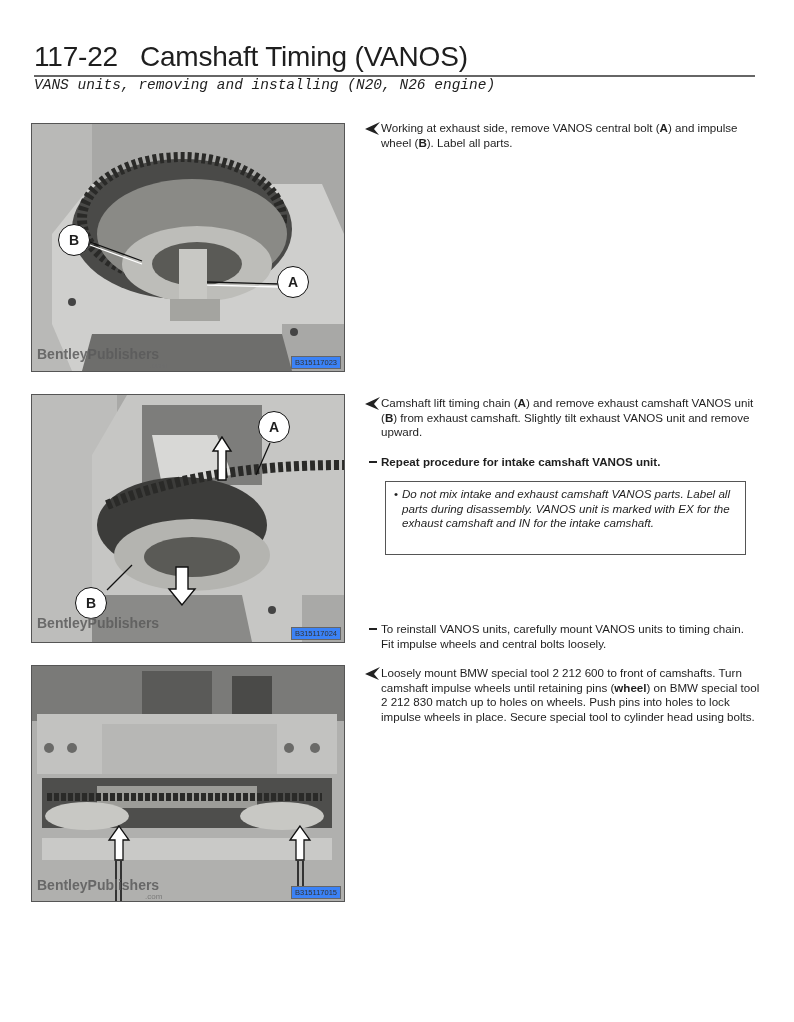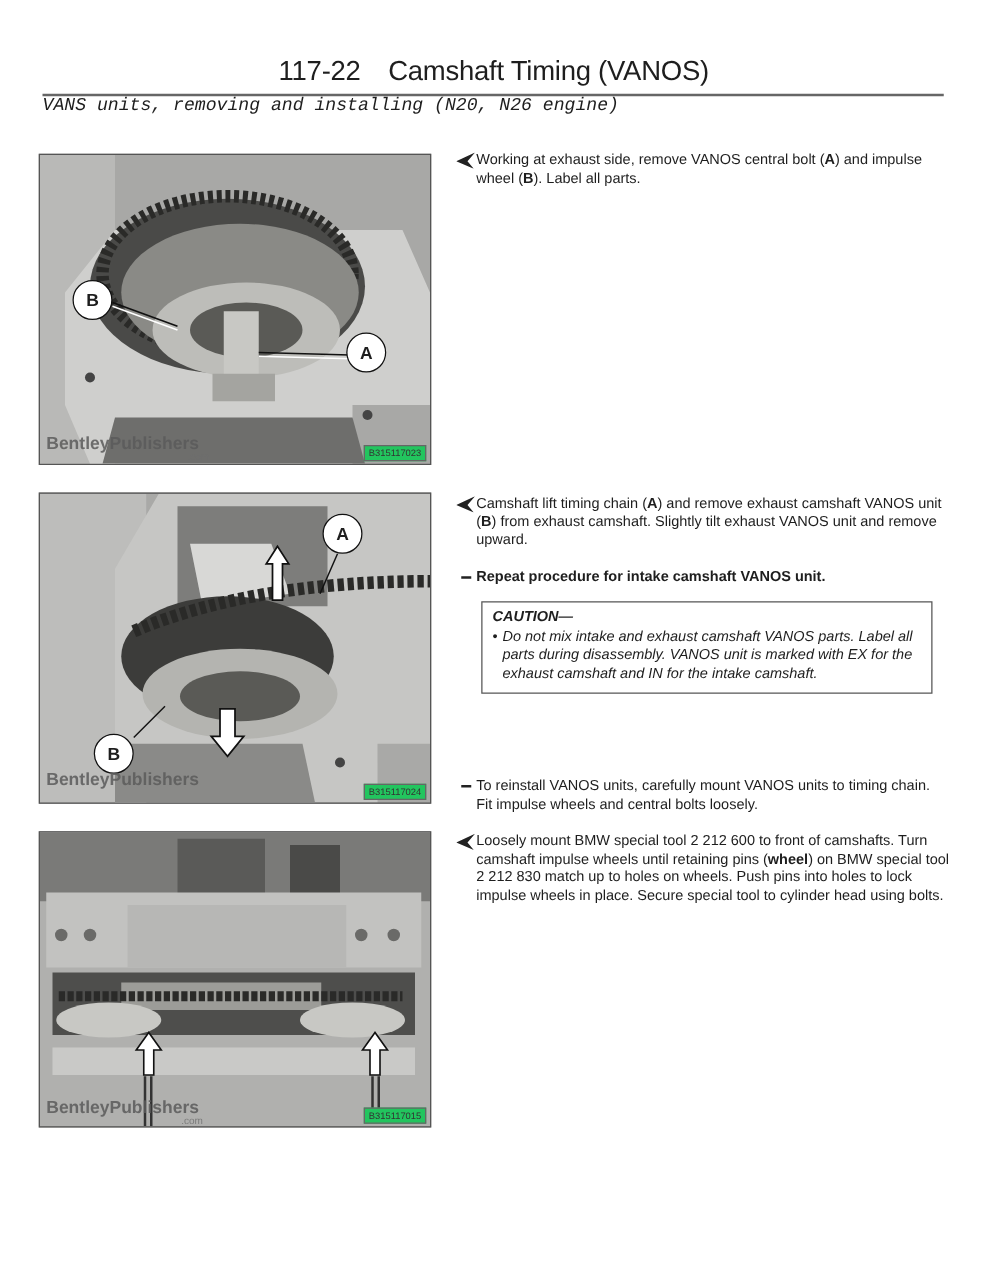--- a/index.html
+++ b/index.html
@@ -1,30 +1,30 @@
 <!DOCTYPE html>
 <html><head>
 <meta charset="utf-8">
 <style>
   html, body { margin: 0; padding: 0; }
   body {
     width: 794px; height: 1022px; background: #ffffff; position: relative; overflow: hidden;
     font-family: "Liberation Sans", sans-serif; color: #1e1e1e;
   }
   .header { position: absolute; left: 34px; top: 44px; width: 722px; }
-  .header-title { font-size: 22px; line-height: 26px; letter-spacing: -0.2px; white-space: nowrap; text-align: center; }
+  .header-title { font-size: 28px; line-height: 26px; letter-spacing: -0.2px; white-space: nowrap; }
   .header-title .num { margin-right: 22px; }
   .header-rule { position: absolute; left: 0; top: 31px; width: 721px; height: 1.5px; background: #666; }
   .header-sub { position: absolute; left: 0; top: 33px; font-size: 14.5px; font-style: italic; white-space: nowrap; font-family: Liberation Mono, monospace; }
 
   .photo { position: absolute; left: 31px; width: 312px; border: 1px solid #555; overflow: hidden; background: #9a9a98; }
   .photo svg { display: block; }
   .wm { position: absolute; left: 5px; font-weight: bold; font-size: 14px; color: rgba(90,90,90,0.85); white-space: nowrap; }
   .wm-com { position: absolute; font-size: 8px; color: rgba(110,110,110,0.8); }
-  .fig-id { position: absolute; right: 3px; bottom: 2px; background: #22c55e; border: 1px solid #666; font-size: 7.5px; padding: 1px 3px; line-height: 9px; color: #333; }
+  .fig-id { position: absolute; right: 3px; bottom: 2px; background: #3b82f6; border: 1px solid #666; font-size: 7.5px; padding: 1px 3px; line-height: 9px; color: #333; }
 
   .callout { position: absolute; width: 30px; height: 30px; border: 1.5px solid #111; border-radius: 50%; background: #fff; font-weight: bold; font-size: 14px; text-align: center; line-height: 30px; }
 
   .step { position: absolute; left: 365px; width: 395px; font-size: 11.6px; line-height: 14.5px; }
   .step .txt { display: block; margin-left: 16px; }
   .step .marker { position: absolute; left: 0; top: 1px; }
   .dash { position: absolute; left: 4px; top: 6px; width: 8px; height: 1.6px; background: #222; }
 
   .caution { position: absolute; left: 385px; top: 481px; width: 361px; height: 74px; border: 1px solid #555; font-style: italic; font-size: 11.6px; line-height: 14.5px; padding: 5px 8px; box-sizing: border-box; }
   .caution-title { font-weight: bold; font-style: italic; margin-bottom: 1px; }
@@ -136,21 +136,20 @@
     </svg>
   <span class="txt"><span>Camshaft lift timing chain (</span><b>A</b><span>) and remove exhaust camshaft VANOS unit (</span><b>B</b><span>) from exhaust camshaft. Slightly tilt exhaust VANOS unit and remove upward.</span></span>
 </div>
 
 <div class="step" style="top:455px;font-weight:bold;">
   <span class="dash"></span>
   <span class="txt">Repeat procedure for intake camshaft VANOS unit.</span>
 </div>
 
 <div class="caution">
-  <div class="caution-title">CAUTION—</div>
   <div class="caution-body">Do not mix intake and exhaust camshaft VANOS parts. Label all parts during disassembly. VANOS unit is marked with EX for the exhaust camshaft and IN for the intake camshaft.</div>
 </div>
 
 <div class="step" style="top:622px;">
   <span class="dash"></span>
   <span class="txt">To reinstall VANOS units, carefully mount VANOS units to timing chain. Fit impulse wheels and central bolts loosely.</span>
 </div>
 
 <div class="step" style="top:666px;">
   <svg class="marker" width="16" height="13" viewBox="0 0 16 13">

